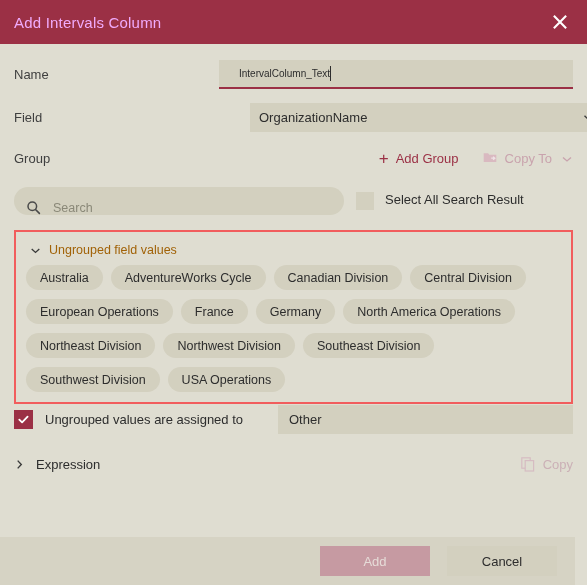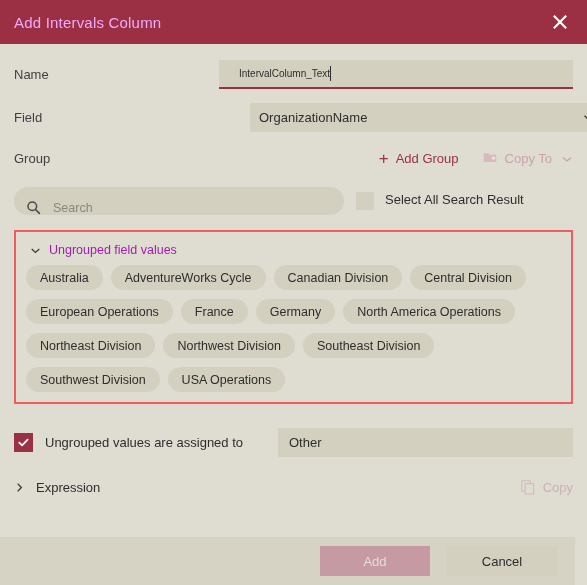--- a/index.html
+++ b/index.html
@@ -183,21 +183,21 @@
     height: 174px;
     box-sizing: border-box;
     padding: 9px 10px 0 10px;
     overflow: hidden;
   }
   .panel-head {
     display: flex;
     align-items: center;
     gap: 8px;
     font-size: 12.5px;
-    color: #a21caf;
+    color: #a16207;
     margin: 2px 0 8px 4px;
     cursor: pointer;
   }
   .tags {
     display: flex;
     flex-wrap: wrap;
     gap: 9px 8px;
     align-content: flex-start;
   }
   .tag {
@@ -210,21 +210,20 @@
     font-size: 12.5px;
     color: #2d2d2d;
     white-space: nowrap;
     cursor: pointer;
   }
 
   
   .assign-row {
     display: flex;
     align-items: center;
-    margin-top: 23px;
     height: 30px;
   }
   .cb-checked {
     width: 19px;
     height: 19px;
     background: #9b3045;
     display: flex;
     align-items: center;
     justify-content: center;
     cursor: pointer;

